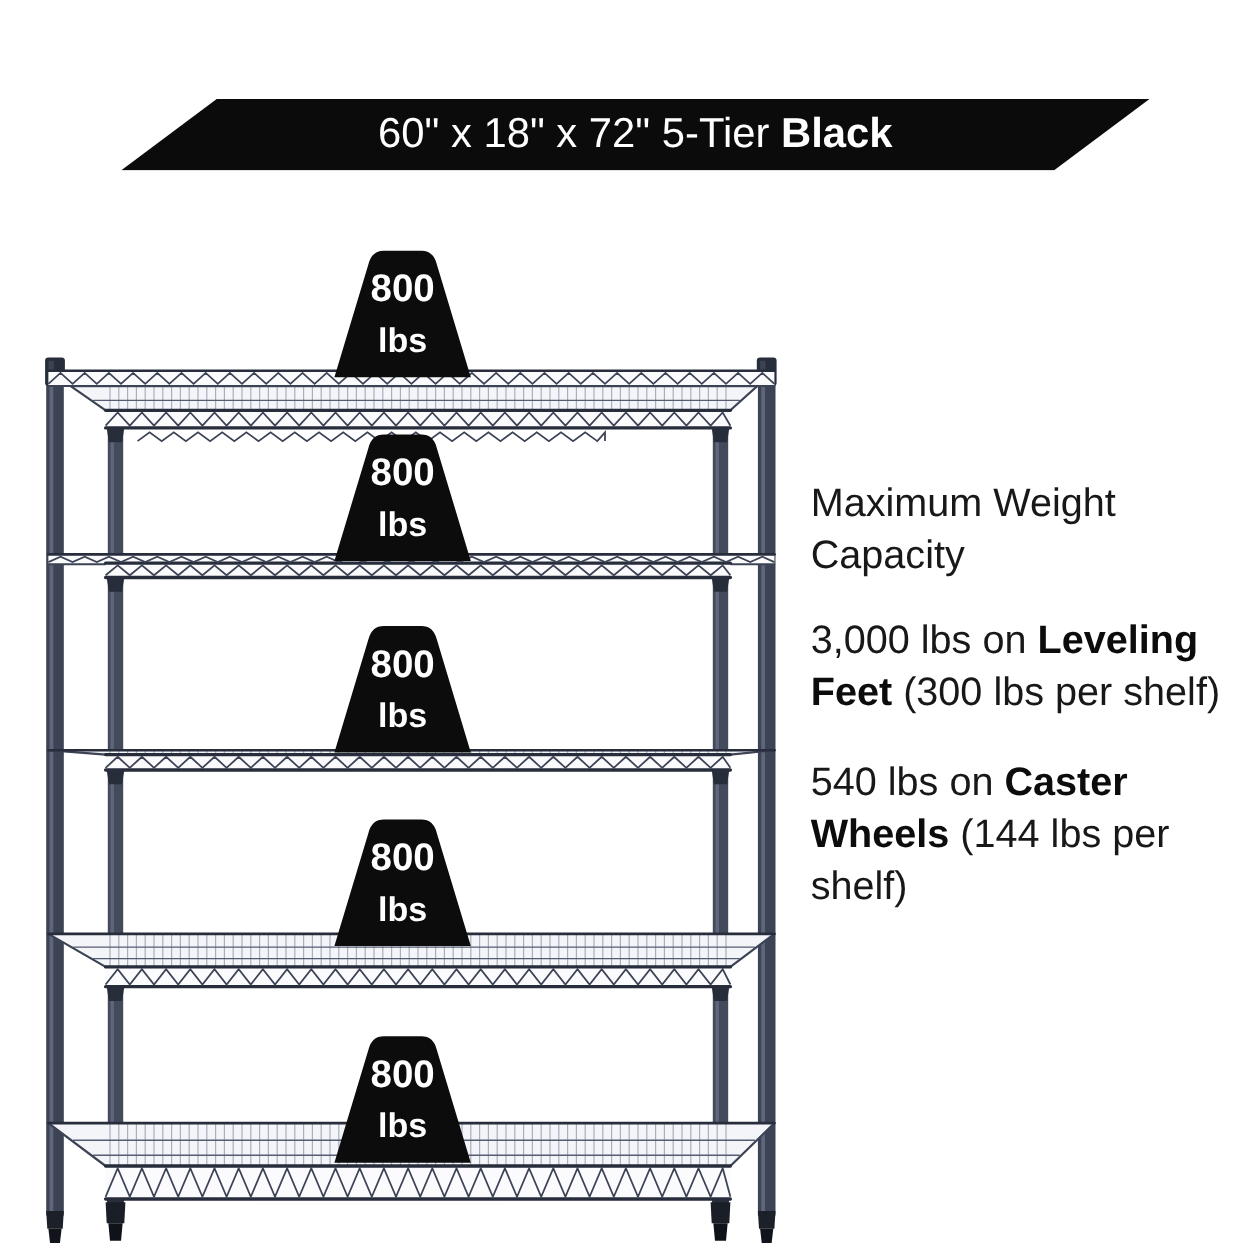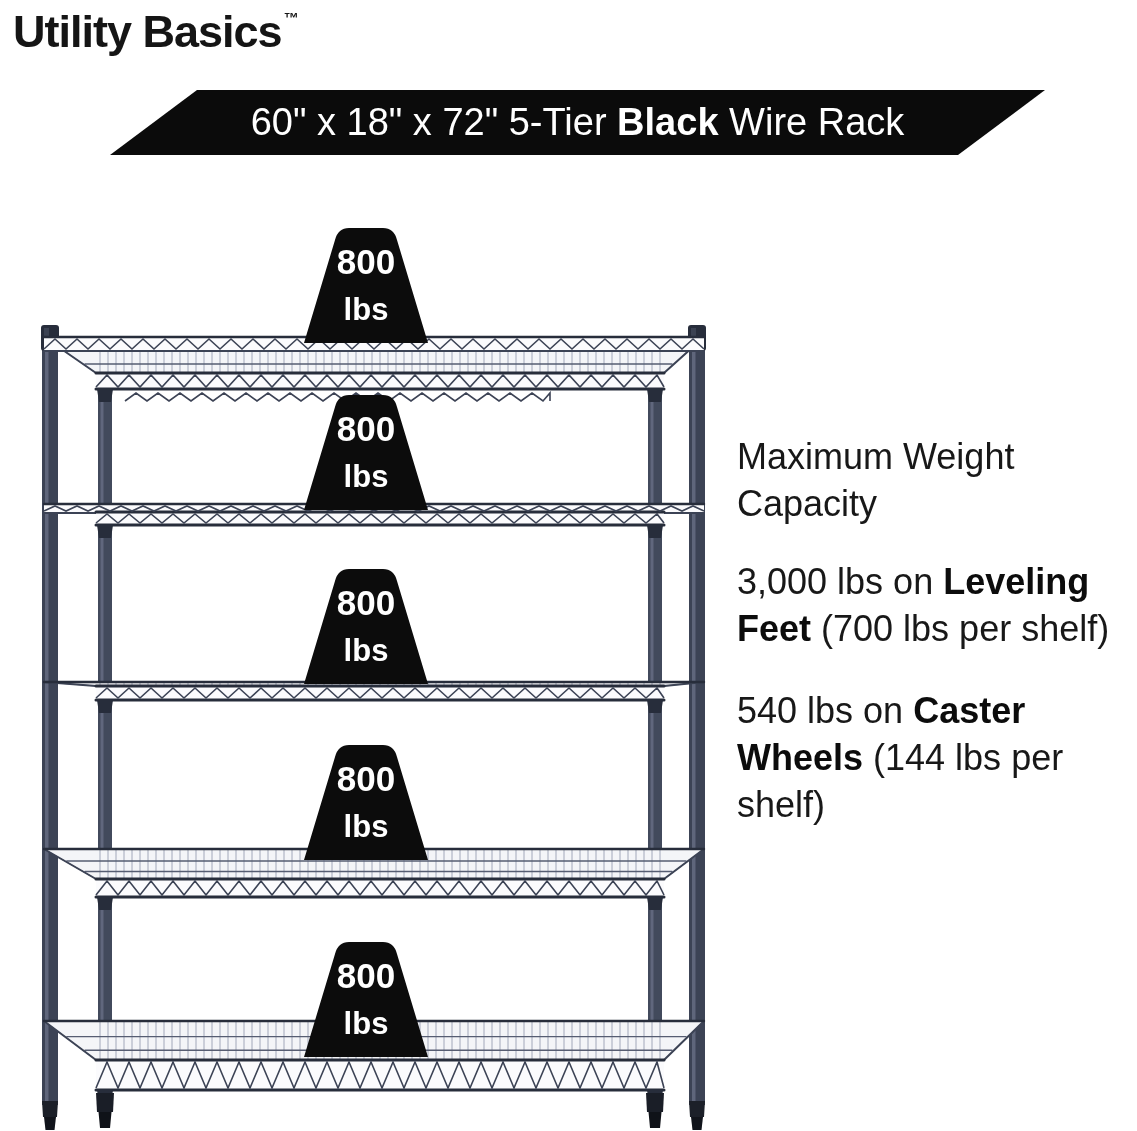--- a/index.html
+++ b/index.html
@@ -32,23 +32,22 @@
   .info strong { font-weight:700; color:#0c0c0c; }
   
   #rack { position:absolute; left:30px; top:215px; }
   #rack text { font-family:"Liberation Sans", sans-serif; }
 </style>
 </head>
 <body>
 
 <div class="canvas">
 
-  <div class="logo"><span>Utility Basics</span><span class="tm">™</span></div>
-
-  <div class="banner"><span>60" x 18" x 72" 5-Tier </span><span class="bold">Black</span><span> Wire Rack</span></div>
+
+  <div class="banner"><span>60" x 18" x 72" 5-Tier </span><span class="bold">Black</span></div>
 
   <svg id="rack" width="690" height="916" viewBox="0 0 690 916">
     <g id="rack-root">
         <rect x="12" y="116" width="16" height="774" fill="#3c4355"></rect>
         <rect x="15" y="116" width="3.5" height="774" fill="#6b7288" opacity="0.75"></rect>
         <rect x="11" y="110" width="18" height="26" rx="3" fill="#272d3b"></rect>
         <rect x="14" y="113" width="5" height="20" fill="#3b4252"></rect>
         <rect x="659" y="116" width="16" height="774" fill="#3c4355"></rect>
         <rect x="662" y="116" width="3.5" height="774" fill="#6b7288" opacity="0.75"></rect>
         <rect x="658" y="110" width="18" height="26" rx="3" fill="#272d3b"></rect>
@@ -516,17 +515,17 @@
         <g transform="translate(336,727)">
           <path d="M-62 115 L-31 12 Q-28 0 -17 0 L17 0 Q28 0 31 12 L62 115 Z" fill="#0c0c0c"></path>
           <text x="0" y="46" text-anchor="middle" font-size="35" font-weight="700" fill="#ffffff">800</text>
           <text x="0" y="92" text-anchor="middle" font-size="31" font-weight="700" fill="#ffffff">lbs</text>
         </g>
       </g>
   </svg>
 
   <div class="info">
     <p class="heading">Maximum Weight Capacity</p>
-    <p class="p1"><span>3,000 lbs on </span><strong>Leveling Feet</strong><span> (700 lbs per shelf)</span></p>
+    <p class="p1"><span>3,000 lbs on </span><strong>Leveling Feet</strong><span> (300 lbs per shelf)</span></p>
     <p><span>540 lbs on </span><strong>Caster Wheels</strong><span> (144 lbs per shelf)</span></p>
   </div>
 
 </div>
 
 </body></html>

